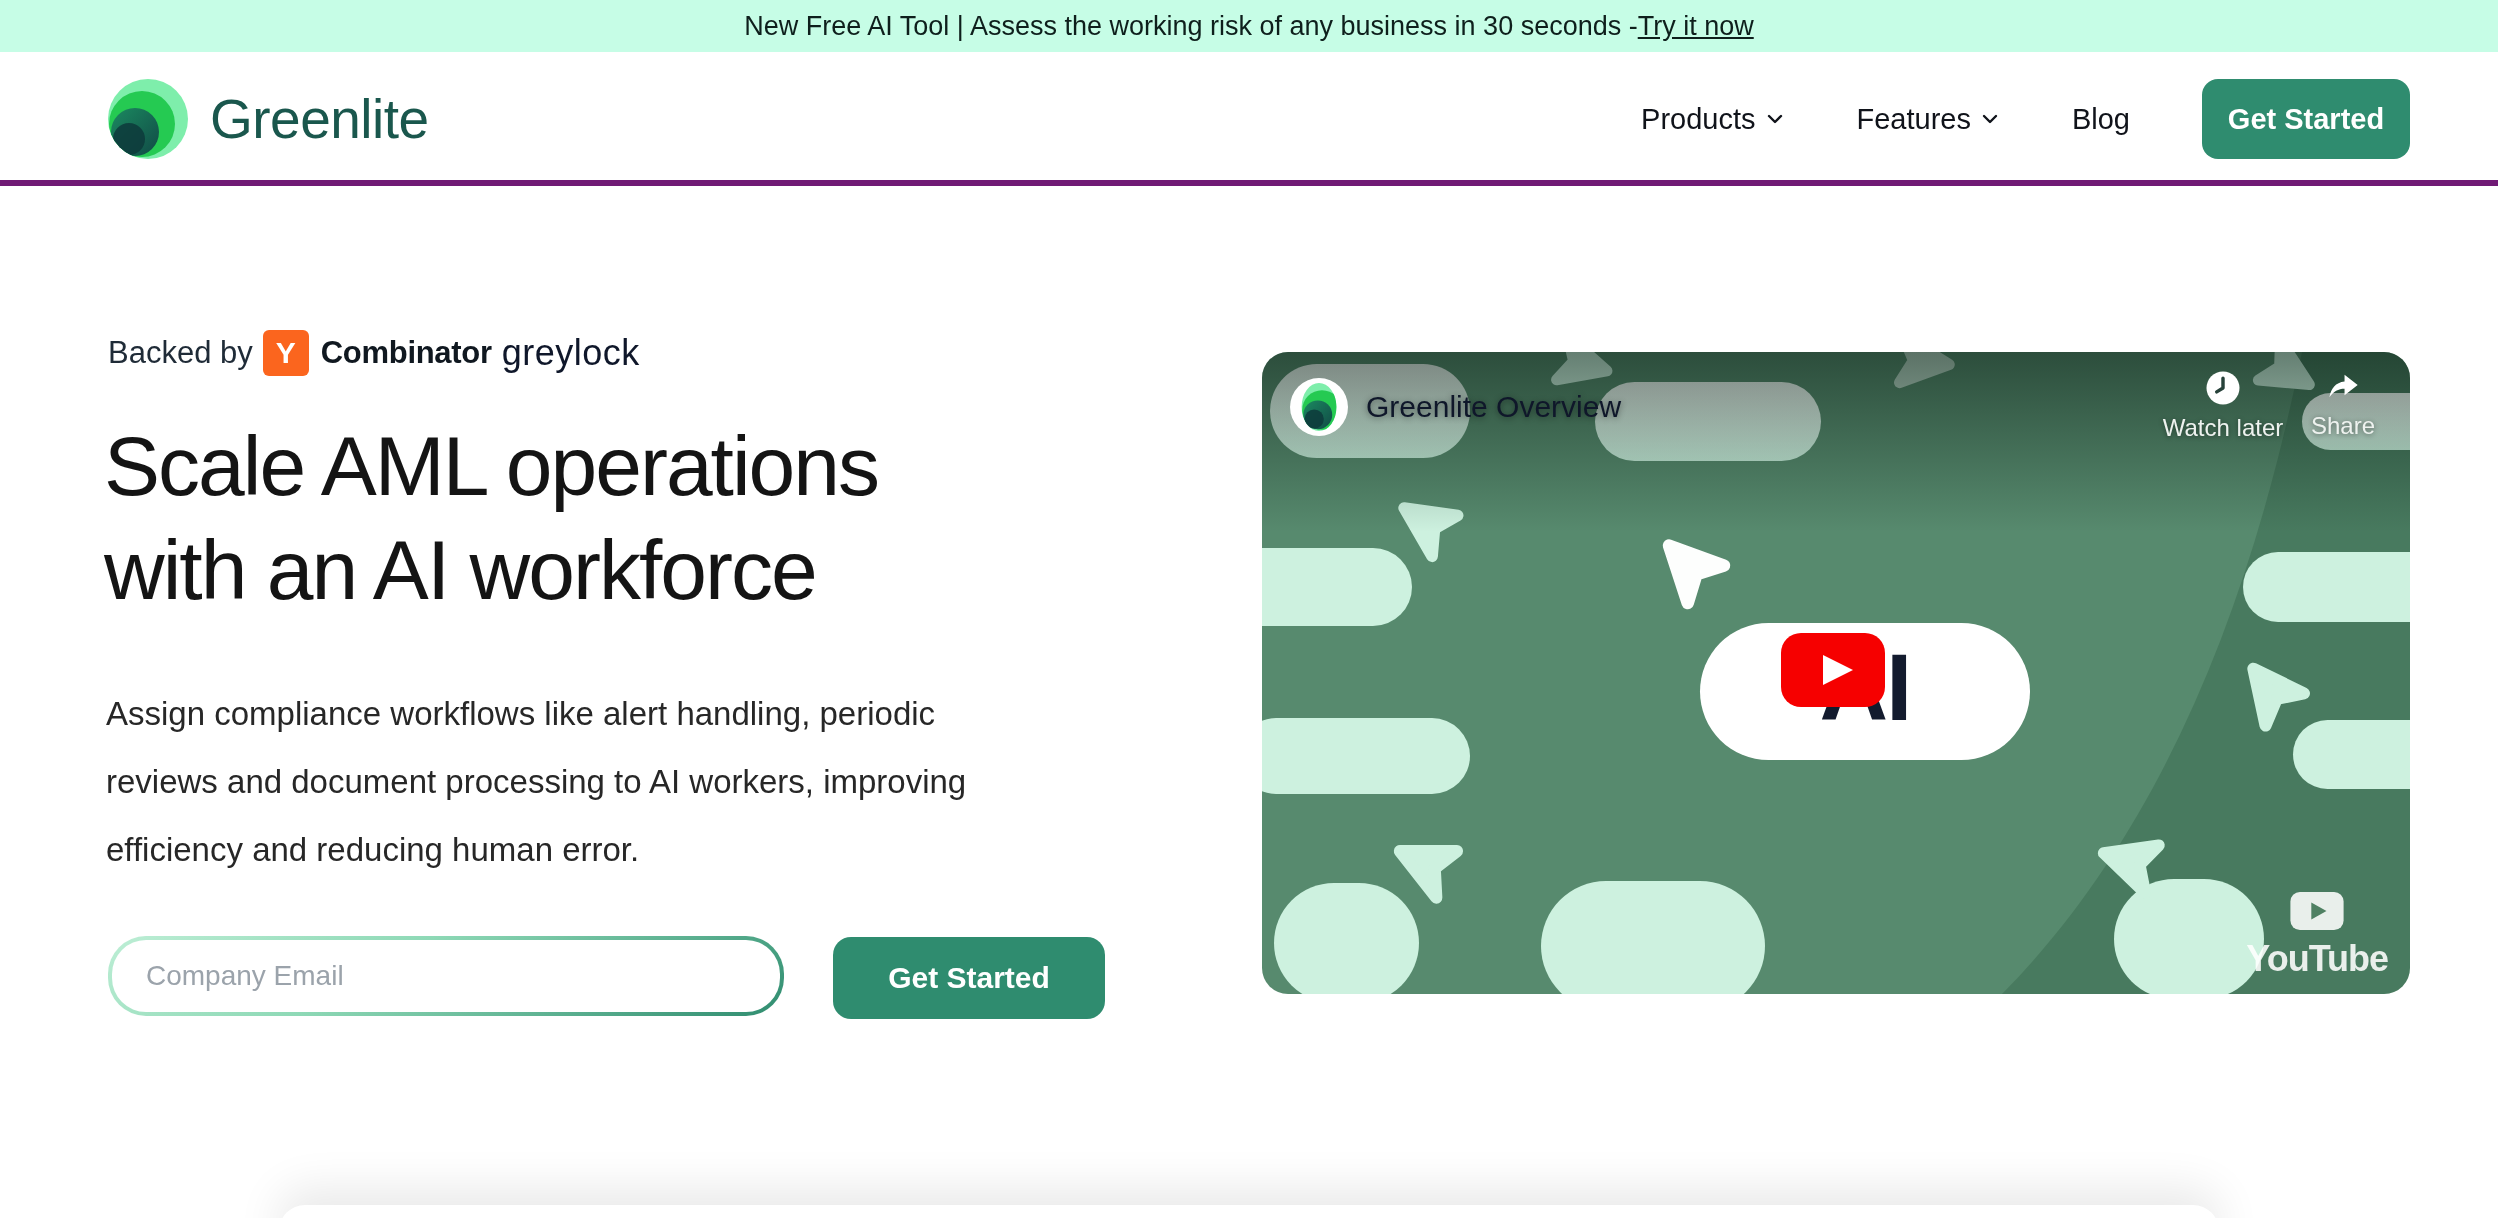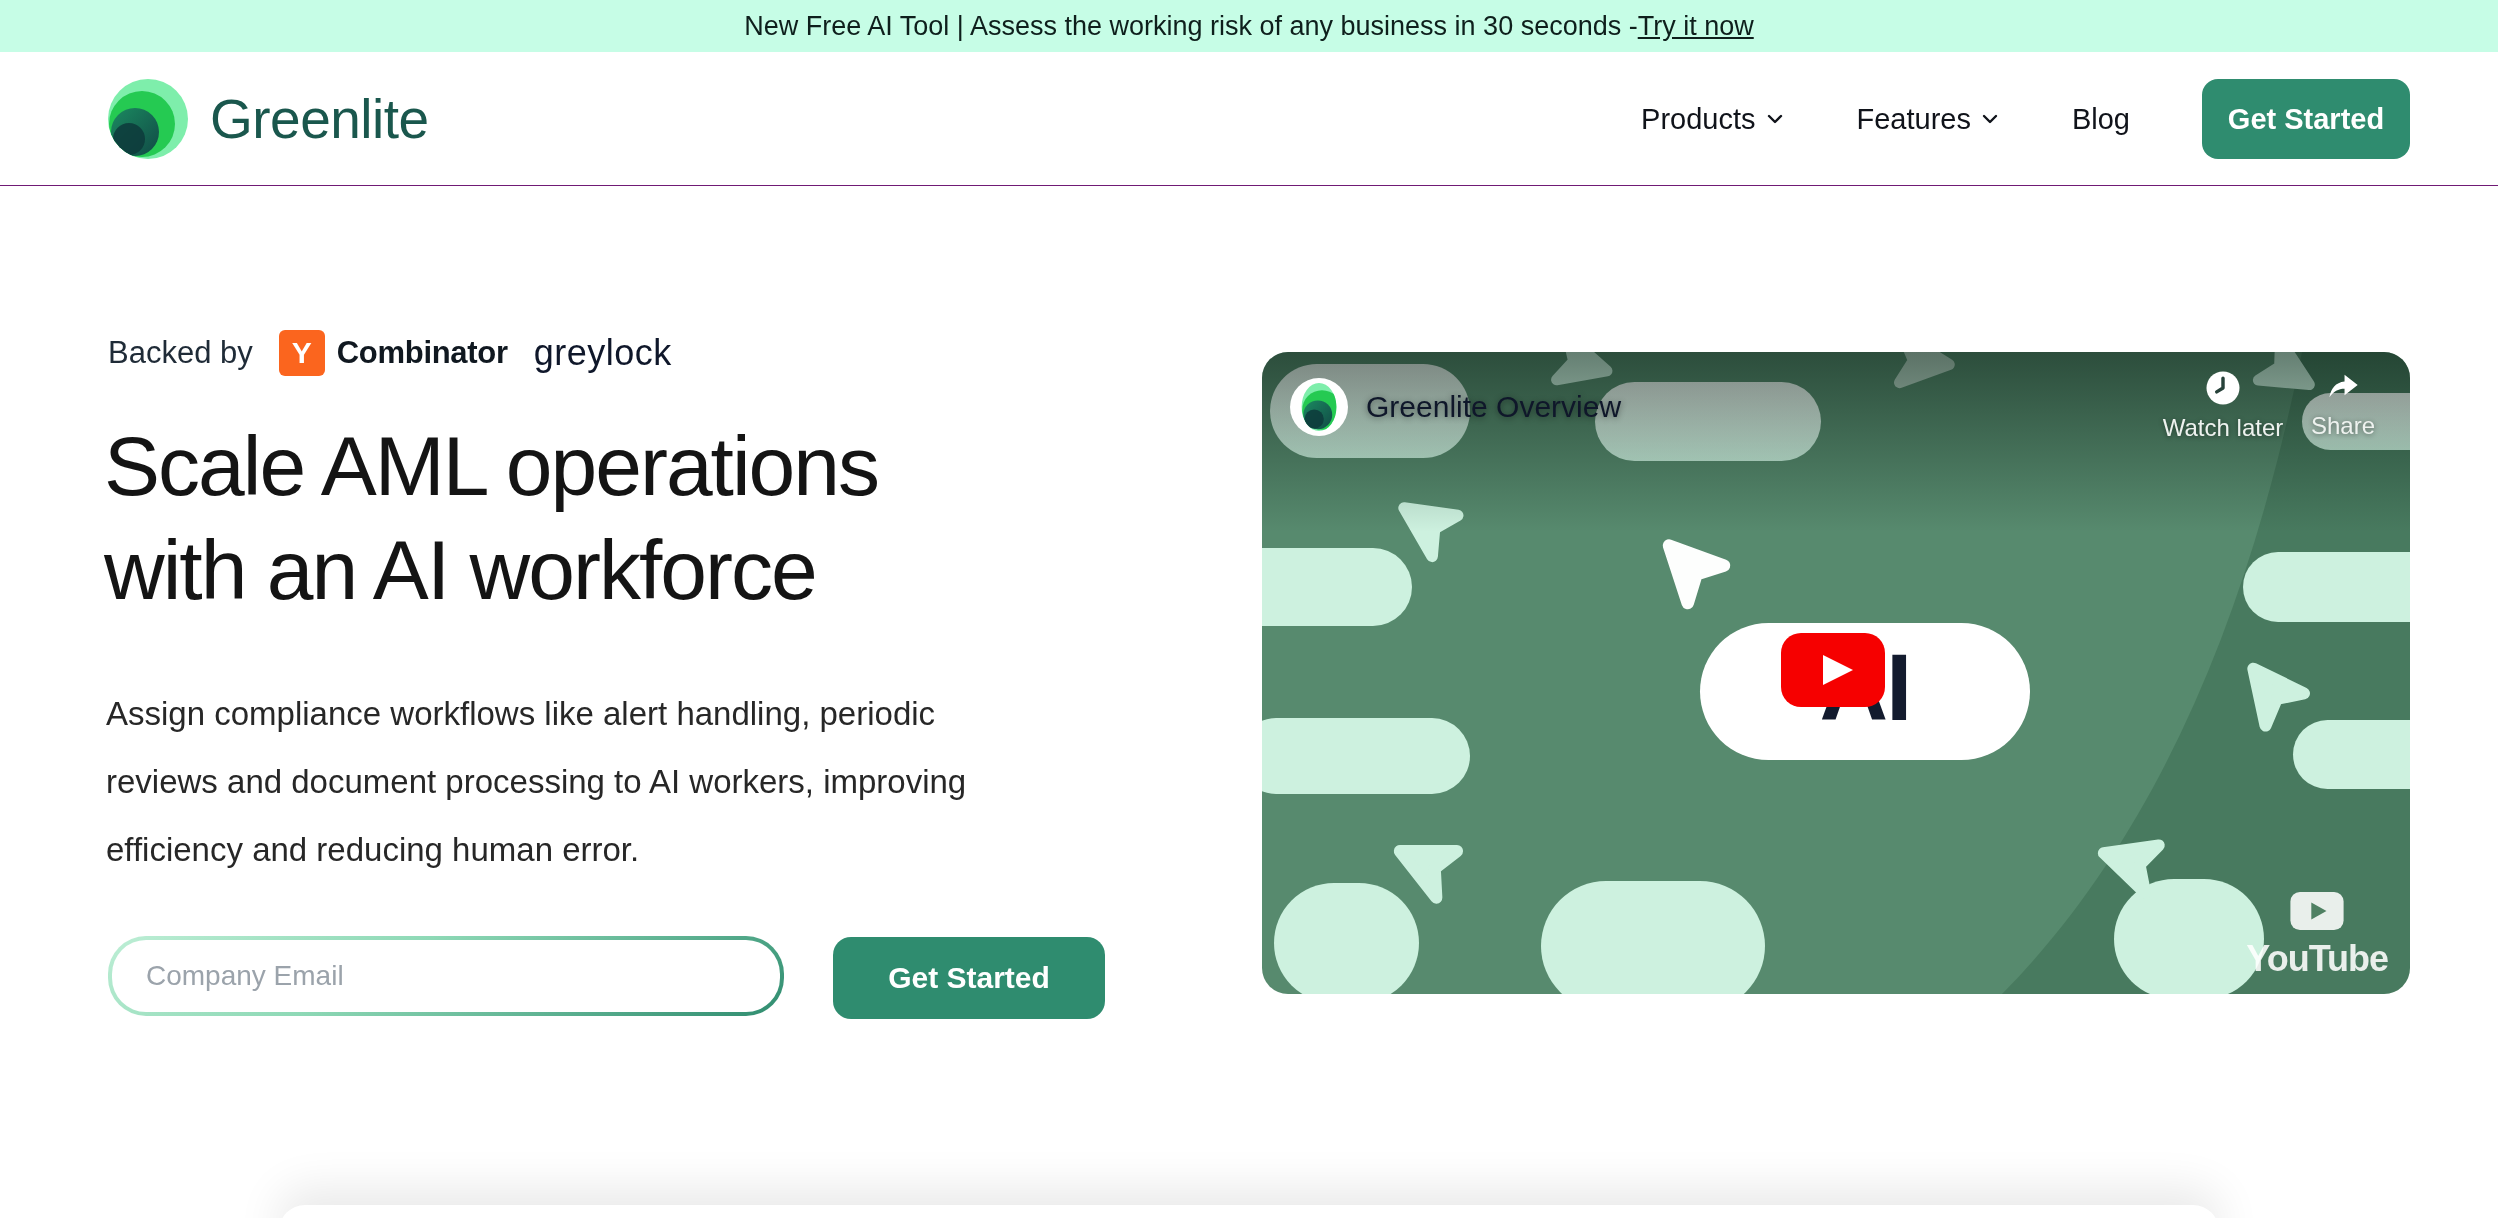--- a/index.html
+++ b/index.html
@@ -8,39 +8,39 @@
   .page { position:relative; width:2498px; height:1218px; background:#fff; }
 
   
   .banner { position:absolute; left:0; top:0; width:2498px; height:52px;
             background:#c6fde6; display:flex; align-items:center; justify-content:center;
             font-size:27px; color:#0e1f1c; }
   .banner a { color:#0e1f1c; text-decoration:underline; font-weight:500; cursor:pointer; }
 
   
   .header { position:absolute; left:0; top:52px; width:2498px; height:134px;
-            background:#fff; border-bottom:1px solid #701a75; }
+            background:#fff; border-bottom:6px solid #701a75; }
   .brand { position:absolute; left:108px; top:27px; display:flex; align-items:center; gap:22px; }
   .mark { width:80px; height:80px; border-radius:50%; background:#7eeeab; position:relative; overflow:hidden; }
   .mark .c2 { position:absolute; width:66px; height:66px; left:1px; top:12px; border-radius:50%; background:#25ca52; }
   .mark .c3 { position:absolute; width:48px; height:48px; left:3px; top:29px; border-radius:50%;
               background:linear-gradient(135deg,#1b8a60,#114a46); }
   .mark .c4 { position:absolute; width:32px; height:32px; left:5px; top:44px; border-radius:50%;
               background:#0d3a3b; opacity:.85; }
   .brand-name { font-size:55px; font-weight:500; color:#1a574d; letter-spacing:-0.5px; }
 
   .nav { position:absolute; right:88px; top:0; height:134px; display:flex; align-items:center; gap:72px; }
   .nav-item { display:flex; align-items:center; gap:9px; font-size:29px; color:#10131a; cursor:pointer; }
   .chev { width:20px; height:20px; }
   .btn { background:#2f8c6f; color:#fff; font-weight:600; border:none; cursor:pointer;
          display:flex; align-items:center; justify-content:center; }
   .header-cta { width:208px; height:80px; border-radius:16px; font-size:29px; }
 
   
-  .backed { position:absolute; left:108px; top:330px; display:flex; align-items:center; gap:26px; }
+  .backed { position:absolute; left:108px; top:330px; display:flex; align-items:center; gap:10px; }
   .backed-label { font-size:31px; color:#1f2b37; }
   .yc { display:flex; align-items:center; gap:12px; }
   .yc-square { width:46px; height:46px; border-radius:6px; background:#fb651e; color:#fff;
                font-size:30px; font-weight:700; display:flex; align-items:center; justify-content:center; }
   .yc-name { font-size:31px; font-weight:700; color:#101820; letter-spacing:-0.3px; }
   .greylock { font-size:36px; font-weight:400; color:#0f172a; letter-spacing:0.5px; }
 
   .hero-title { position:absolute; left:104px; top:414px; width:1020px;
                 font-size:84px; line-height:104px; font-weight:500; color:#141414; letter-spacing:-2px; }
   .hero-desc { position:absolute; left:106px; top:680px; width:950px;

